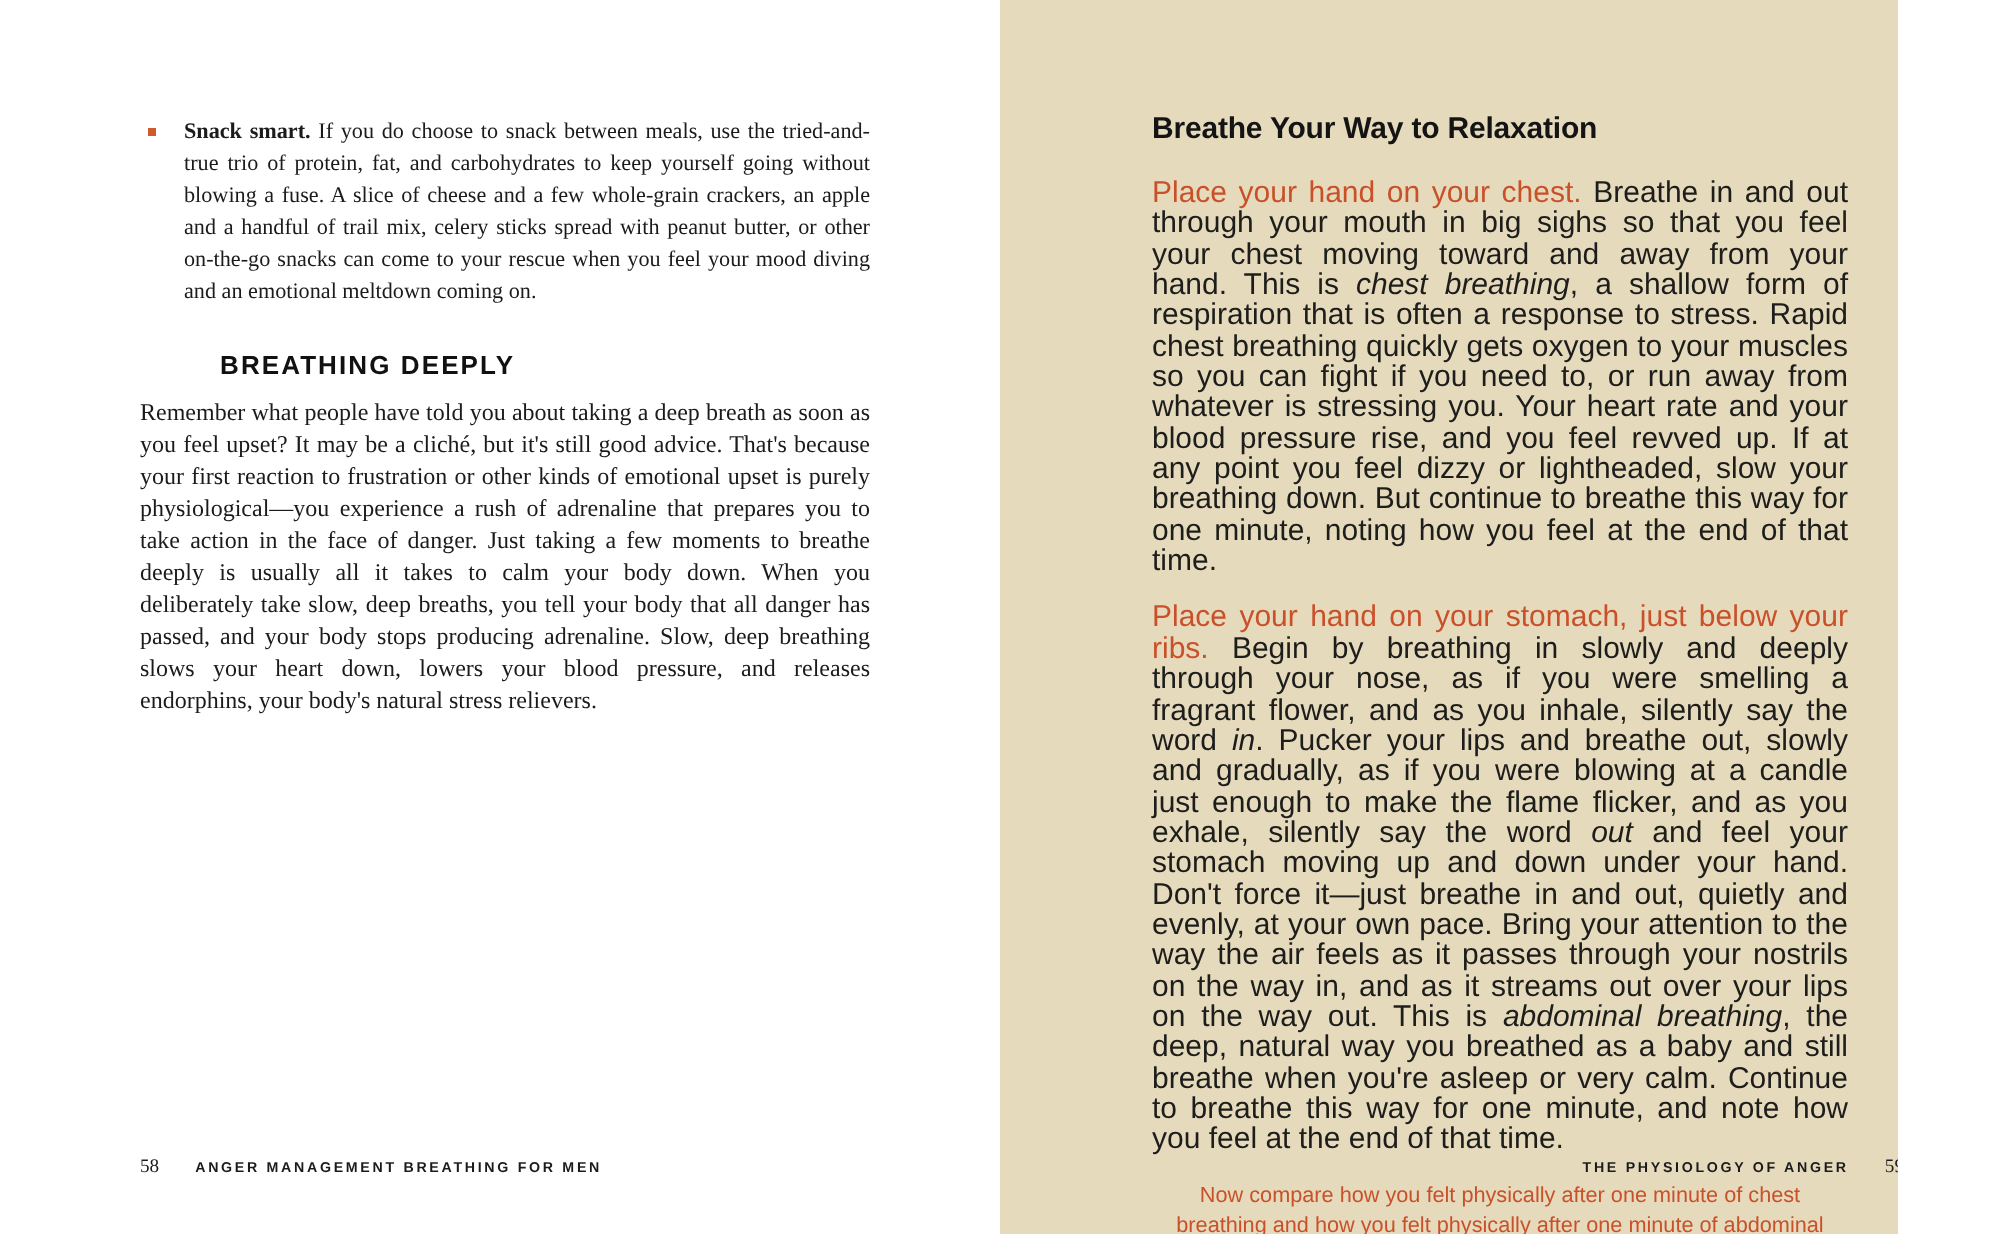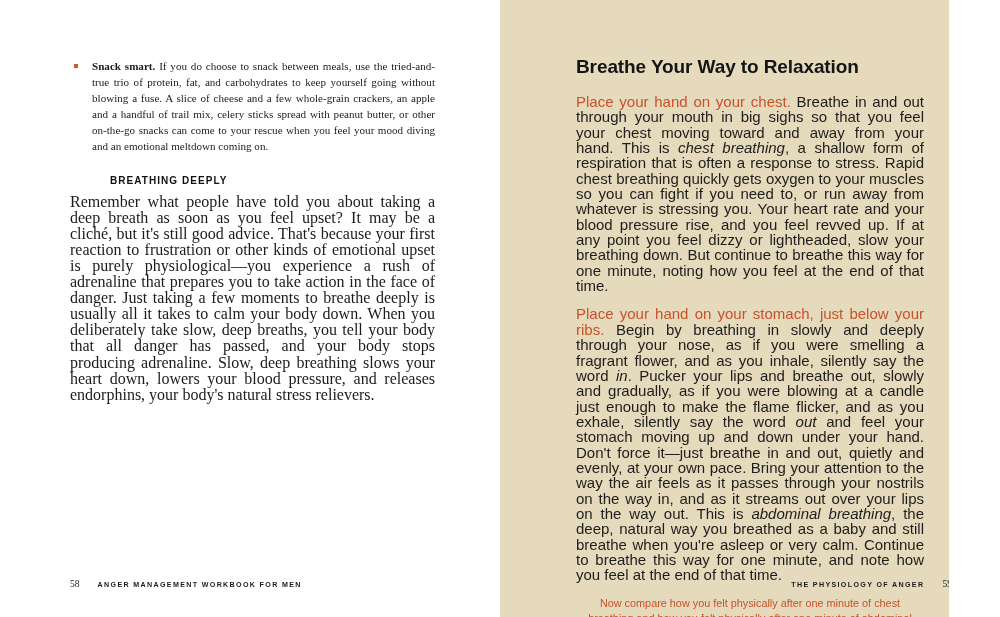--- a/index.html
+++ b/index.html
@@ -47,29 +47,29 @@
     height: 3.5px;
     background: #cf5a2c;
   }
   .bullet-lead {
     font-weight: bold;
   }
   .section-head {
     margin-top: 20px;
     font-family: "Liberation Sans", sans-serif;
     font-weight: bold;
-    font-size: 10px;
+    font-size: 13px;
     letter-spacing: 1.05px;
     color: #111111;
     padding-left: 40px;
   }
   .body-para {
     margin-top: 8px;
     font-family: "Liberation Serif", serif;
-    font-size: 16px;
+    font-size: 12px;
     line-height: 16.1px;
     color: #1b1b1b;
     text-align: justify;
     text-justify: inter-word;
   }
 
   
   .page-right {
     position: absolute;
     left: 500px; top: 0;
@@ -78,21 +78,21 @@
   }
   .right-content {
     position: absolute;
     left: 76px;
     top: 56px;
     width: 348px;
   }
   .chapter-head {
     font-family: "Liberation Sans", sans-serif;
     font-weight: bold;
-    font-size: 19px;
+    font-size: 15px;
     letter-spacing: -0.1px;
     color: #141414;
     margin: 0 0 16px 0;
   }
   .r-para {
     font-family: "Liberation Sans", sans-serif;
     font-size: 15px;
     line-height: 15.35px;
     color: #1d1d1b;
     margin: 0 0 13px 0;
@@ -190,21 +190,21 @@
         <span class="bullet-marker"></span><span class="bullet-lead">Snack smart.</span><span> If you do choose to snack between meals, use the tried-and-true trio of protein, fat, and carbohydrates to keep yourself going without blowing a fuse. A slice of cheese and a few whole-grain crackers, an apple and a handful of trail mix, celery sticks spread with peanut butter, or other on-the-go snacks can come to your rescue when you feel your mood diving and an emotional meltdown coming on.</span>
       </div>
 
       <div class="section-head">BREATHING DEEPLY</div>
 
       <div class="body-para">Remember what people have told you about taking a deep breath as soon as you feel upset? It may be a cliché, but it's still good advice. That's because your first reaction to frustration or other kinds of emotional upset is purely physiological—you experience a rush of adrenaline that prepares you to take action in the face of danger. Just taking a few moments to breathe deeply is usually all it takes to calm your body down. When you deliberately take slow, deep breaths, you tell your body that all danger has passed, and your body stops producing adrenaline. Slow, deep breathing slows your heart down, lowers your blood pressure, and releases endorphins, your body's natural stress relievers.</div>
 
     </div>
 
     <div class="folio folio-left">
-      <span class="folio-num">58</span><span>ANGER MANAGEMENT WORKBOOK FOR MEN</span>
+      <span class="folio-num">58</span><span>ANGER MANAGEMENT BREATHING FOR MEN</span>
     </div>
   </div>
 
   <div class="page-right">
 
     <div class="right-content">
 
       <h1 class="chapter-head">Breathe Your Way to Relaxation</h1>
 
       <p class="r-para"><span class="accent">Place your hand on your chest.</span><span> Breathe in and out through your mouth in big sighs so that you feel your chest moving toward and away from your hand. This is </span><em>chest breathing</em><span>, a shallow form of respiration that is often a response to stress. Rapid chest breathing quickly gets oxygen to your muscles so you can fight if you need to, or run away from whatever is stressing you. Your heart rate and your blood pressure rise, and you feel revved up. If at any point you feel dizzy or lightheaded, slow your breathing down. But continue to breathe this way for one minute, noting how you feel at the end of that time.</span></p>

